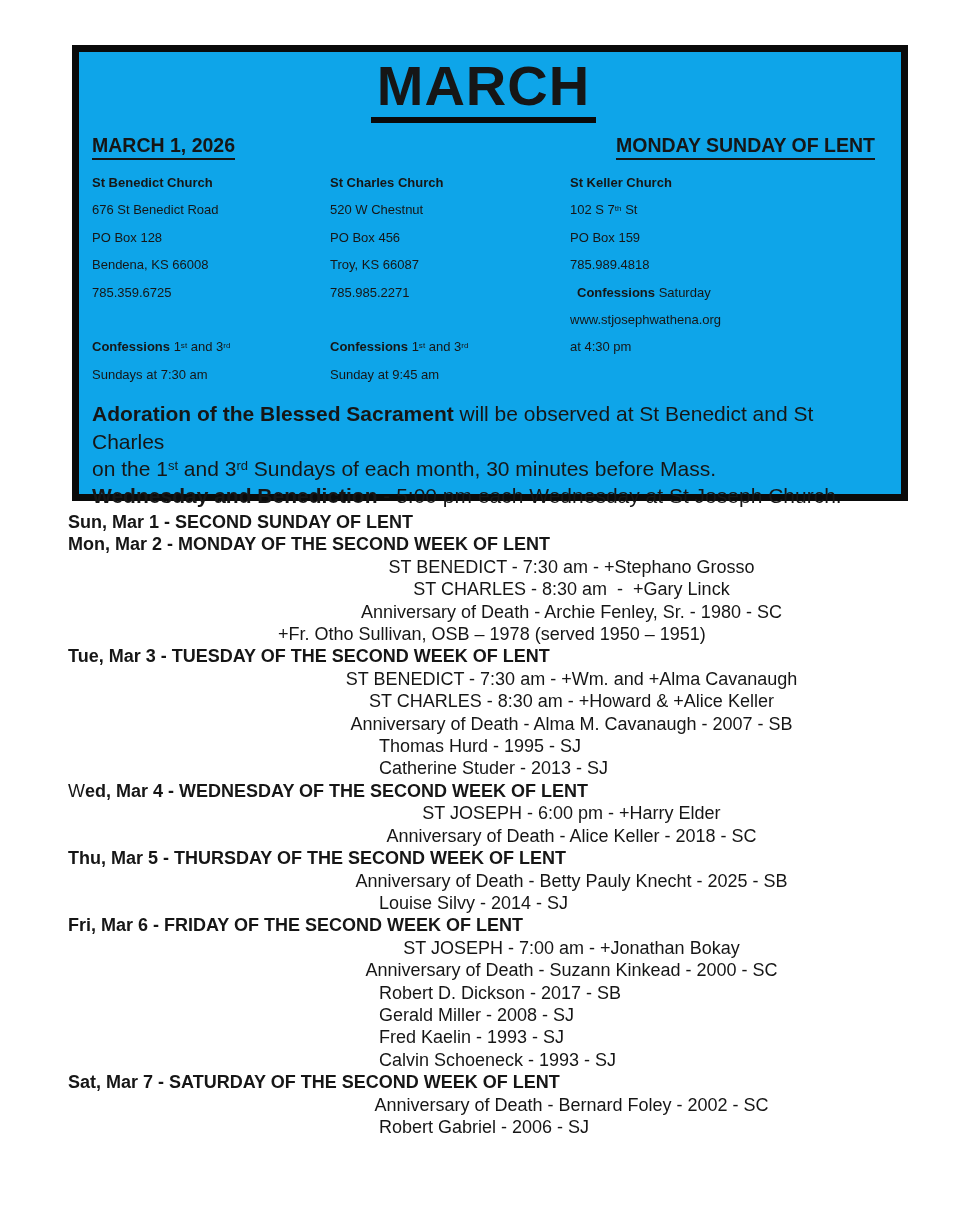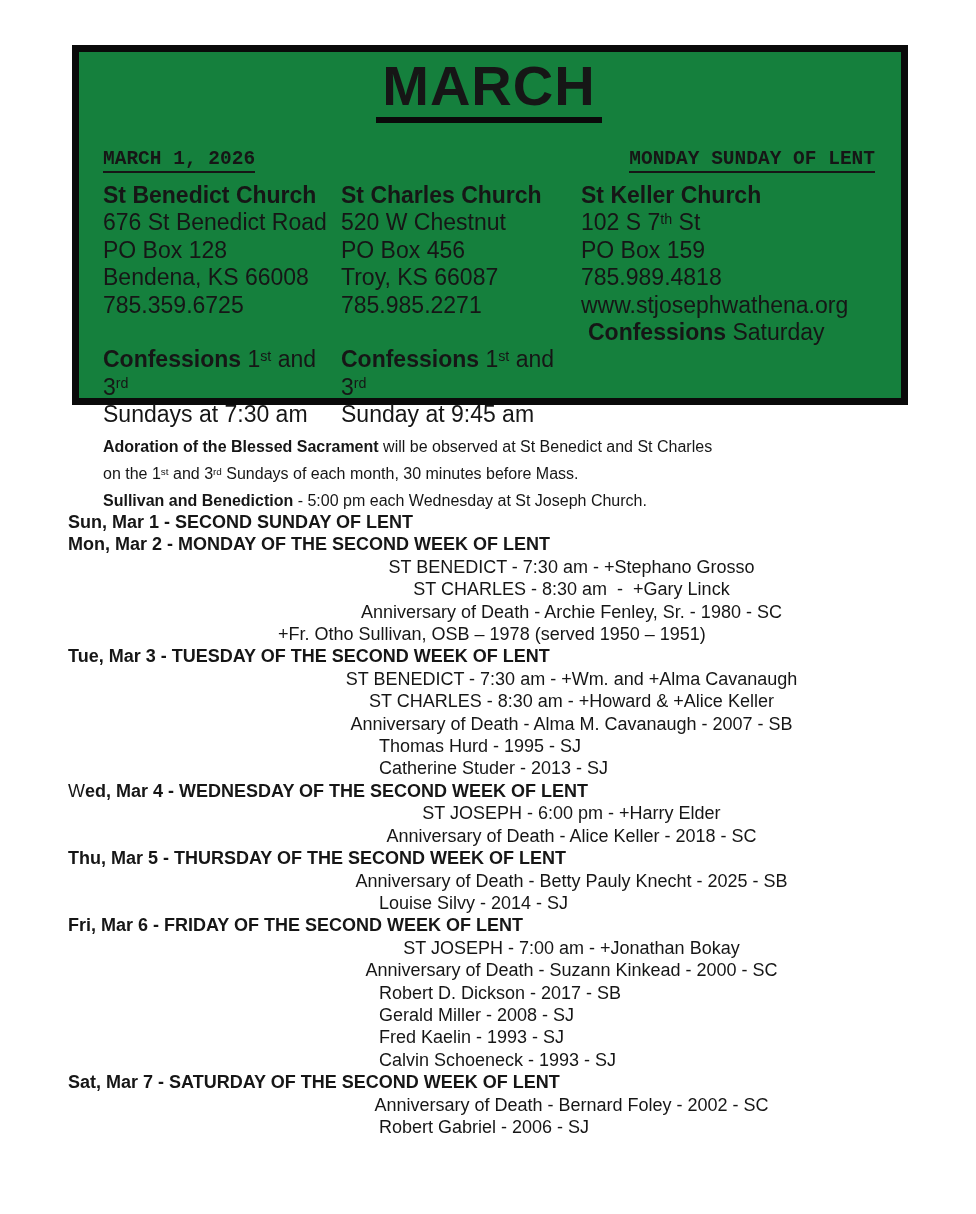--- a/index.html
+++ b/index.html
@@ -10,71 +10,70 @@
     background: #ffffff;
     color: #161616;
     font-family: "Liberation Sans", sans-serif;
     overflow: hidden;
   }
   .header-box {
     position: absolute;
     left: 72px;
     top: 45px;
     width: 836px;
-    height: 360px;
+    height: 456px;
     border: 7px solid #0a0a0a;
     box-sizing: border-box;
-    padding: 4px 26px 0 24px;
-    background: #15803d;
+    padding: 4px 26px 0 13px;
+    background: #0ea5e9;
   }
   .title-row { text-align: center; margin-top: 2px; }
   .month-title {
     display: inline-block;
     font-size: 56px;
     font-weight: bold;
     line-height: 1.0;
     letter-spacing: 1px;
     border-bottom: 6px solid #0a0a0a;
     padding: 0 6px 3px 6px;
   }
   .top-labels {
     display: flex;
     justify-content: space-between;
     align-items: center;
-    margin-top: 25px;
+    margin-top: 11px;
     font-size: 19.5px;
     font-weight: bold;
-    font-family: Liberation Mono, monospace;
   }
   .top-labels .ul {
     display: inline-block;
     border-bottom: 2.5px solid #161616;
     padding-bottom: 1px;
   }
   .churches {
     display: grid;
     grid-template-columns: 238px 240px auto;
     margin-top: 9px;
-    font-size: 23px;
+    font-size: 13px;
     line-height: 27.4px;
   }
   .line { min-height: 27.4px; }
   .church-name { font-weight: bold; }
   .b { font-weight: bold; }
   sup {
     font-size: 0.62em;
     line-height: 0;
     vertical-align: baseline;
     position: relative;
     top: -0.45em;
   }
   .church-col:nth-child(3) .confess { padding-left: 7px; }
   .adoration {
-    margin-top: 4px;
-    font-size: 16px;
+    margin-top: 12px;
+    font-size: 21px;
     line-height: 27.4px;
   }
   .schedule {
     position: absolute;
     left: 68px;
     top: 511px;
     width: 890px;
     font-size: 18px;
     line-height: 22.4px;
     white-space: pre;
@@ -121,28 +120,29 @@
         <div class="line"></div>
         <div class="line confess"><span class="b">Confessions</span><span> 1</span><sup>st</sup><span> and 3</span><sup>rd</sup></div>
         <div class="line">Sunday at 9:45 am</div>
       </div>
 
       <div class="church-col">
         <div class="line church-name">St Keller Church</div>
         <div class="line"><span>102 S 7</span><sup>th</sup><span> St</span></div>
         <div class="line"><span>PO Box 159</span></div>
         <div class="line"><span>785.989.4818</span></div>
+        <div class="line confess"><span class="b">Confessions</span><span> Saturday</span></div>
         <div class="line">www.stjosephwathena.org</div>
-        <div class="line confess"><span class="b">Confessions</span><span> Saturday</span></div>
+        <div class="line">at 4:30 pm</div>
       </div>
 
     </div>
 
     <div class="adoration">
       <div class="line"><span class="b">Adoration of the Blessed Sacrament</span><span> will be observed at St Benedict and St Charles</span></div>
       <div class="line"><span>on the 1</span><sup>st</sup><span> and 3</span><sup>rd</sup><span> Sundays of each month, 30 minutes before Mass.</span></div>
-      <div class="line"><span class="b">Sullivan and Benediction</span><span> - 5:00 pm each Wednesday at St Joseph Church.</span></div>
+      <div class="line"><span class="b">Wednesday and Benediction</span><span> - 5:00 pm each Wednesday at St Joseph Church.</span></div>
     </div>
   </div>
 
   <div class="schedule"><div class="sched-line sched-day-header"><span class="b">Sun, Mar 1 - SECOND SUNDAY OF LENT</span></div><div class="sched-line sched-day-header"><span class="b">Mon, Mar 2 - MONDAY OF THE SECOND WEEK OF LENT</span></div><div class="sched-line indent-1">ST BENEDICT - 7:30 am - +Stephano Grosso</div><div class="sched-line indent-1">ST CHARLES - 8:30 am  -  +Gary Linck</div><div class="sched-line indent-1">Anniversary of Death - Archie Fenley, Sr. - 1980 - SC</div><div class="sched-line indent-2">+Fr. Otho Sullivan, OSB – 1978 (served 1950 – 1951)</div><div class="sched-line sched-day-header"><span class="b">Tue, Mar 3 - TUESDAY OF THE SECOND WEEK OF LENT</span></div><div class="sched-line indent-1">ST BENEDICT - 7:30 am - +Wm. and +Alma Cavanaugh</div><div class="sched-line indent-1">ST CHARLES - 8:30 am - +Howard &amp; +Alice Keller</div><div class="sched-line indent-1">Anniversary of Death - Alma M. Cavanaugh - 2007 - SB</div><div class="sched-line indent-3">Thomas Hurd - 1995 - SJ</div><div class="sched-line indent-3">Catherine Studer - 2013 - SJ</div><div class="sched-line sched-day-header"><span>W</span><span class="b">ed, Mar 4 - WEDNESDAY OF THE SECOND WEEK OF LENT</span></div><div class="sched-line indent-1">ST JOSEPH - 6:00 pm - +Harry Elder</div><div class="sched-line indent-1">Anniversary of Death - Alice Keller - 2018 - SC</div><div class="sched-line sched-day-header"><span class="b">Thu, Mar 5 - THURSDAY OF THE SECOND WEEK OF LENT</span></div><div class="sched-line indent-1">Anniversary of Death - Betty Pauly Knecht - 2025 - SB</div><div class="sched-line indent-3">Louise Silvy - 2014 - SJ</div><div class="sched-line sched-day-header"><span class="b">Fri, Mar 6 - FRIDAY OF THE SECOND WEEK OF LENT</span></div><div class="sched-line indent-1">ST JOSEPH - 7:00 am - +Jonathan Bokay</div><div class="sched-line indent-1">Anniversary of Death - Suzann Kinkead - 2000 - SC</div><div class="sched-line indent-3">Robert D. Dickson - 2017 - SB</div><div class="sched-line indent-3">Gerald Miller - 2008 - SJ</div><div class="sched-line indent-3">Fred Kaelin - 1993 - SJ</div><div class="sched-line indent-3">Calvin Schoeneck - 1993 - SJ</div><div class="sched-line sched-day-header"><span class="b">Sat, Mar 7 - SATURDAY OF THE SECOND WEEK OF LENT</span></div><div class="sched-line indent-1">Anniversary of Death - Bernard Foley - 2002 - SC</div><div class="sched-line indent-3">Robert Gabriel - 2006 - SJ</div></div>
 
 </div>
 
 </body></html>

